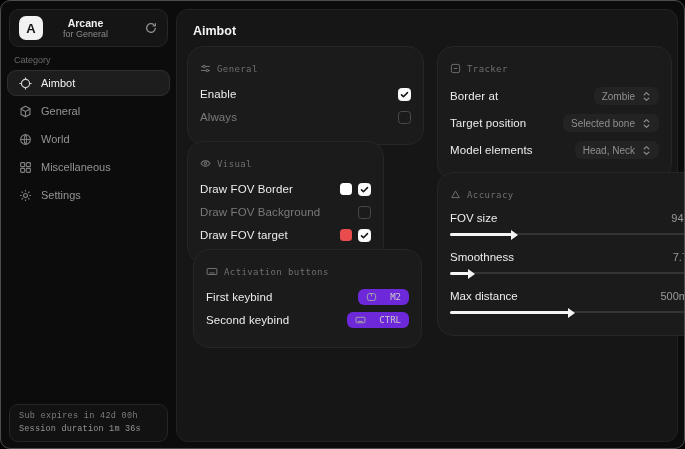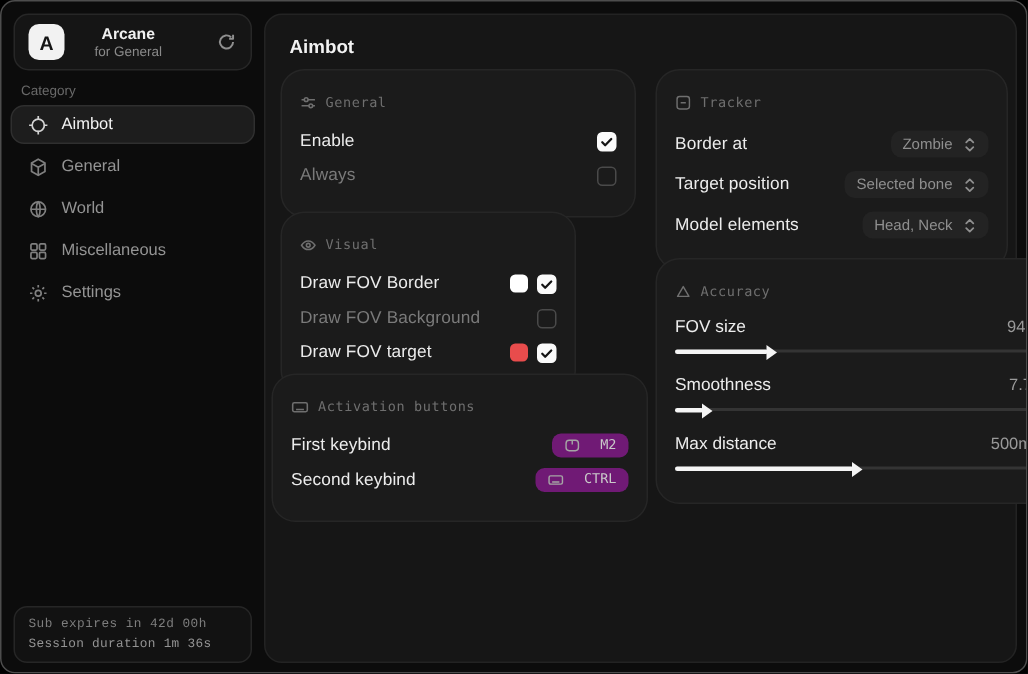--- a/index.html
+++ b/index.html
@@ -48,21 +48,21 @@
     position:absolute; left:175px; top:8px; width:502px; height:433px;
     background:#161616; border:1px solid #232323; border-radius:12px;
   }
   .page-title { position:absolute; left:16px; top:14px; font-size:12.5px; font-weight:bold; color:#f2f2f2; }
   .card {
     position:absolute; background:#1b1b1b; border:1px solid #262626;
     border-radius:16px; padding:16px 12px;
   }
   .card-general    { left:10px;  top:36px;  width:237px; }
   .card-visual     { left:10px;  top:131px; width:197px; }
-  .card-activation { left:4px;  top:239px; width:251px; }
+  .card-activation { left:16px;  top:239px; width:229px; }
   .card-tracker    { left:260px; top:36px;  width:235px; }
   .card-accuracy   { left:260px; top:162px; width:264px; }
   .sec-head {
     display:flex; align-items:center; gap:6px; color:#6f6f6f;
     font-family:"DejaVu Sans Mono", monospace; font-size:9px;
     letter-spacing:.4px; margin-bottom:9px;
   }
   .sec-head .sicon { display:flex; color:#6f6f6f; }
   .row { display:flex; align-items:center; justify-content:space-between; height:22px; }
   .row + .row { margin-top:1px; }
@@ -74,21 +74,21 @@
     width:13px; height:13px; border-radius:3.5px;
     border:1.5px solid #4a4a4a; display:flex; align-items:center; justify-content:center;
   }
   .checkbox .check { display:none; }
   .checkbox.on { background:#fafafa; border-color:#fafafa; }
   .checkbox.on .check { display:block; }
   .swatch { width:12px; height:12px; border-radius:3.5px; }
   
   .badge {
     display:inline-flex; align-items:center; gap:13px;
-    background:#701a75; border-radius:6px; padding:3px 8px;
+    background:#6d28d9; border-radius:6px; padding:3px 8px;
     color:#c9c9c9; font-family:"DejaVu Sans Mono", monospace; font-size:9px;
   }
   .badge .bicon { display:flex; color:#a5a5a5; }
   
   .pill {
     display:inline-flex; align-items:center; gap:7px;
     background:#232323; border-radius:7px; padding:3.5px 8px;
     color:#8f8f8f; font-size:10px;
   }
   .pill .picon { display:flex; color:#8f8f8f; }

